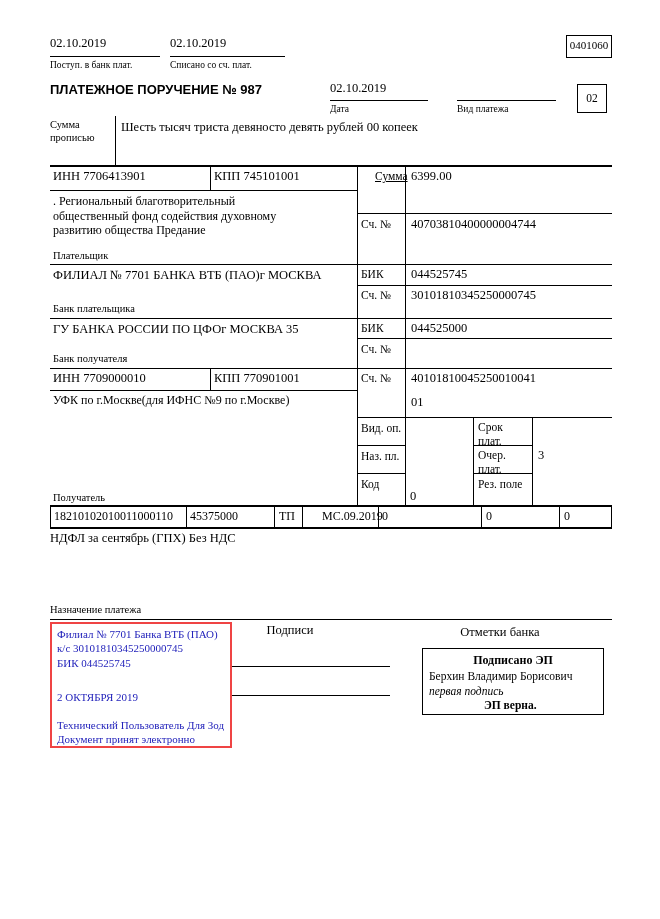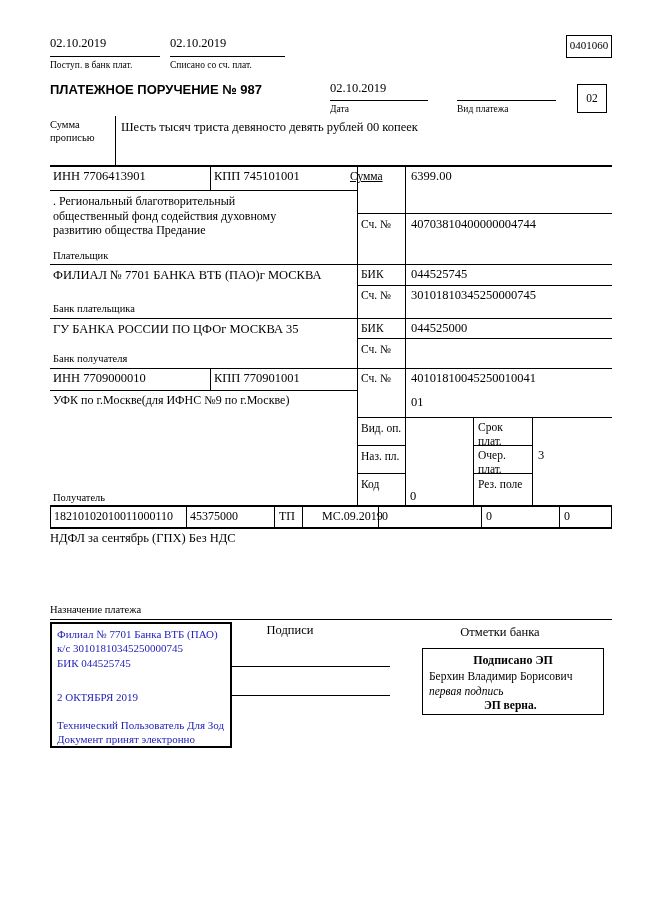--- a/index.html
+++ b/index.html
@@ -13,21 +13,21 @@
   .f12{font-size:12px;}
   .b{font-weight:bold;}
   .i{font-style:italic;}
   .c{text-align:center;}
   .title{font-family:"Liberation Sans","DejaVu Sans",sans-serif;font-weight:bold;font-size:13px;}
   .hl{position:absolute;background:#000;height:1px;}
   .hl2{position:absolute;background:#000;height:2px;}
   .vl{position:absolute;background:#000;width:1px;}
   .box{position:absolute;border:1px solid #000;box-sizing:border-box;}
   .bluetxt{color:#2323bb;}
-  .bluebox{position:absolute;border:2px solid #000000;box-sizing:border-box;
+  .bluebox{position:absolute;border:2px solid #ef4444;box-sizing:border-box;
            font-size:11px;line-height:1.3;padding:3px 5px;white-space:normal;}
 </style>
 </head>
 <body>
 
 <div class="page">
 
   <div class="t" style="left:50px;top:36px;">02.10.2019</div>
   <div class="hl" style="left:50px;top:56px;width:110px;"></div>
   <div class="t f9" style="left:50px;top:60px;">Поступ. в банк плат.</div>
@@ -68,21 +68,21 @@
 
   <div class="vl" style="left:210px;top:165px;height:25px;"></div>
   <div class="vl" style="left:210px;top:368px;height:22px;"></div>
   <div class="vl" style="left:357px;top:165px;height:340px;"></div>
   <div class="vl" style="left:405px;top:165px;height:340px;"></div>
   <div class="vl" style="left:473px;top:417px;height:88px;"></div>
   <div class="vl" style="left:532px;top:417px;height:88px;"></div>
 
   <div class="t" style="left:53px;top:169px;">ИНН 7706413901</div>
   <div class="t" style="left:214px;top:169px;">КПП 745101001</div>
-  <div class="t f11" style="left:350px;top:169px;text-decoration:underline;">Сумма</div>
+  <div class="t f11" style="left:375px;top:169px;text-decoration:underline;">Сумма</div>
   <div class="t" style="left:411px;top:169px;">6399.00</div>
   <div class="t f12 wrap" style="left:53px;top:194px;width:258px;">. Региональный благотворительный общественный фонд содействия духовному развитию общества Предание</div>
   <div class="t f11" style="left:361px;top:217px;">Сч. №</div>
   <div class="t" style="left:411px;top:217px;">40703810400000004744</div>
   <div class="t f10" style="left:53px;top:250px;">Плательщик</div>
 
   <div class="t" style="left:53px;top:268px;">ФИЛИАЛ № 7701 БАНКА ВТБ (ПАО)г МОСКВА</div>
   <div class="t f11" style="left:361px;top:267px;">БИК</div>
   <div class="t" style="left:411px;top:267px;">044525745</div>
   <div class="t f11" style="left:361px;top:288px;">Сч. №</div>

